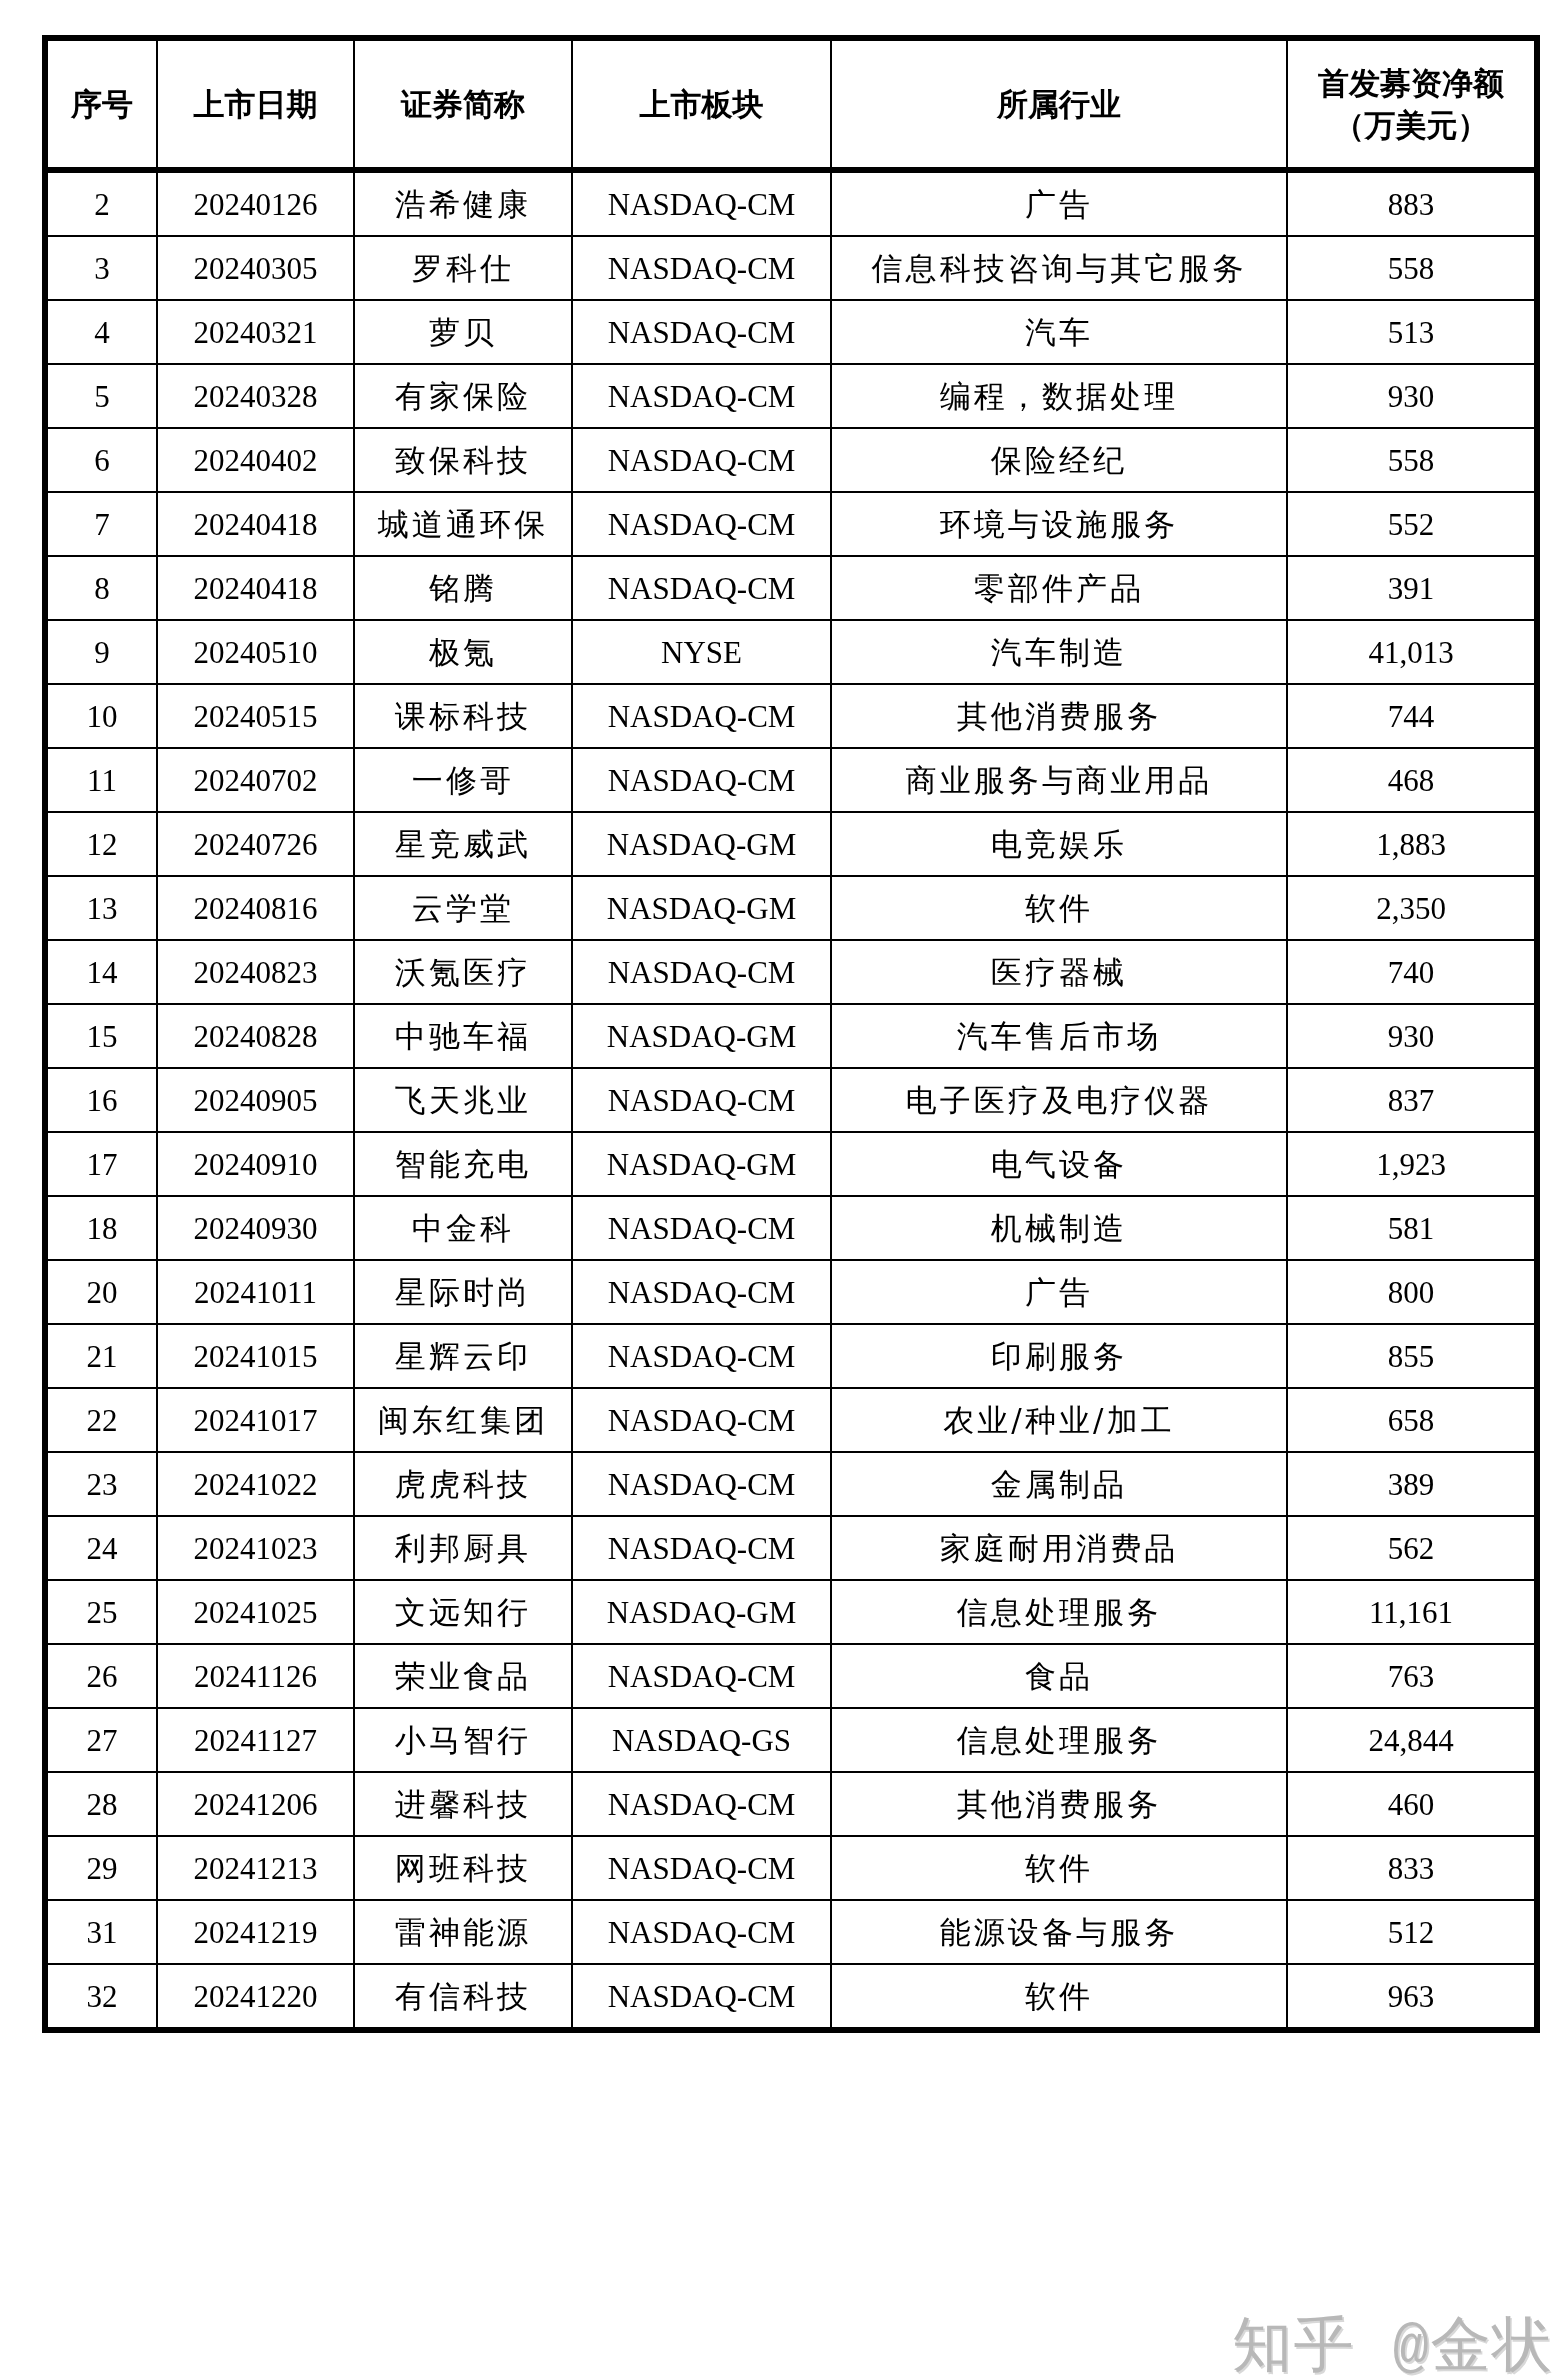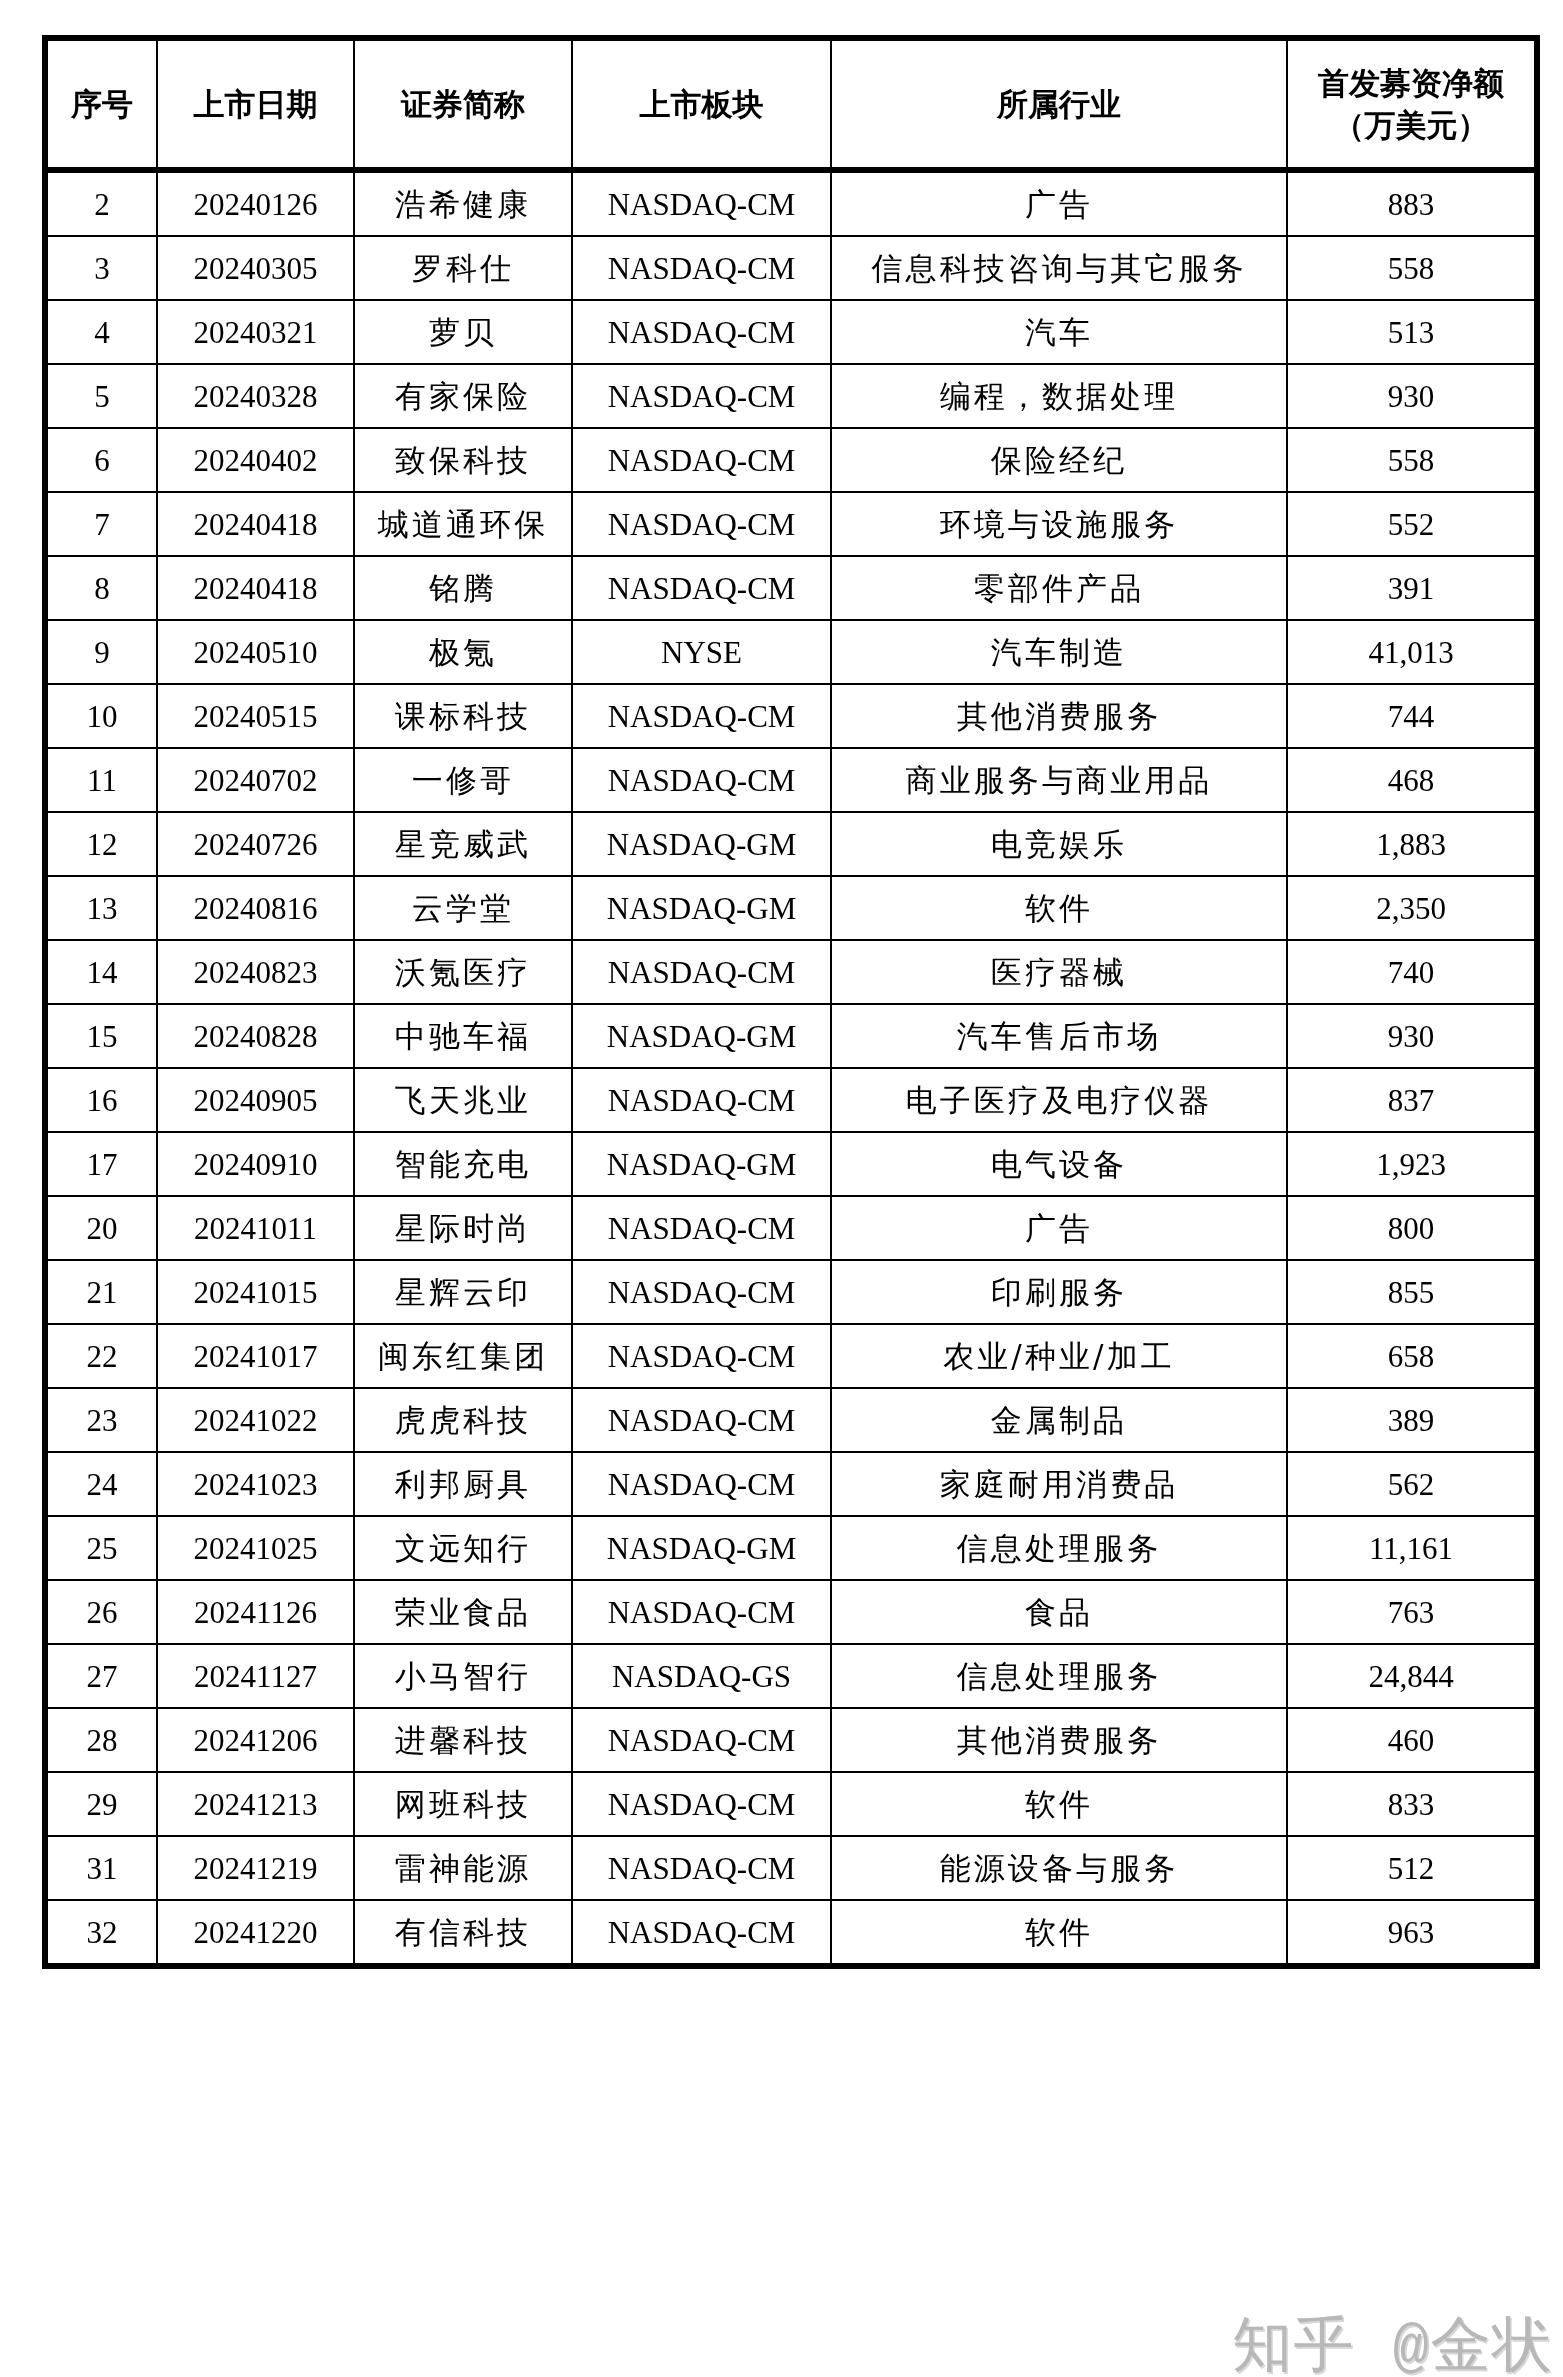--- a/index.html
+++ b/index.html
@@ -171,20 +171,28 @@
         </tr>
         <tr>
           <td>17</td>
           <td>20240910</td>
           <td class="zh">智能充电</td>
           <td>NASDAQ-GM</td>
           <td class="zh">电气设备</td>
           <td>1,923</td>
         </tr>
         <tr>
+          <td>18</td>
+          <td>20240930</td>
+          <td class="zh">中金科</td>
+          <td>NASDAQ-CM</td>
+          <td class="zh">机械制造</td>
+          <td>581</td>
+        </tr>
+        <tr>
           <td>20</td>
           <td>20241011</td>
           <td class="zh">星际时尚</td>
           <td>NASDAQ-CM</td>
           <td class="zh">广告</td>
           <td>800</td>
         </tr>
         <tr>
           <td>21</td>
           <td>20241015</td>

